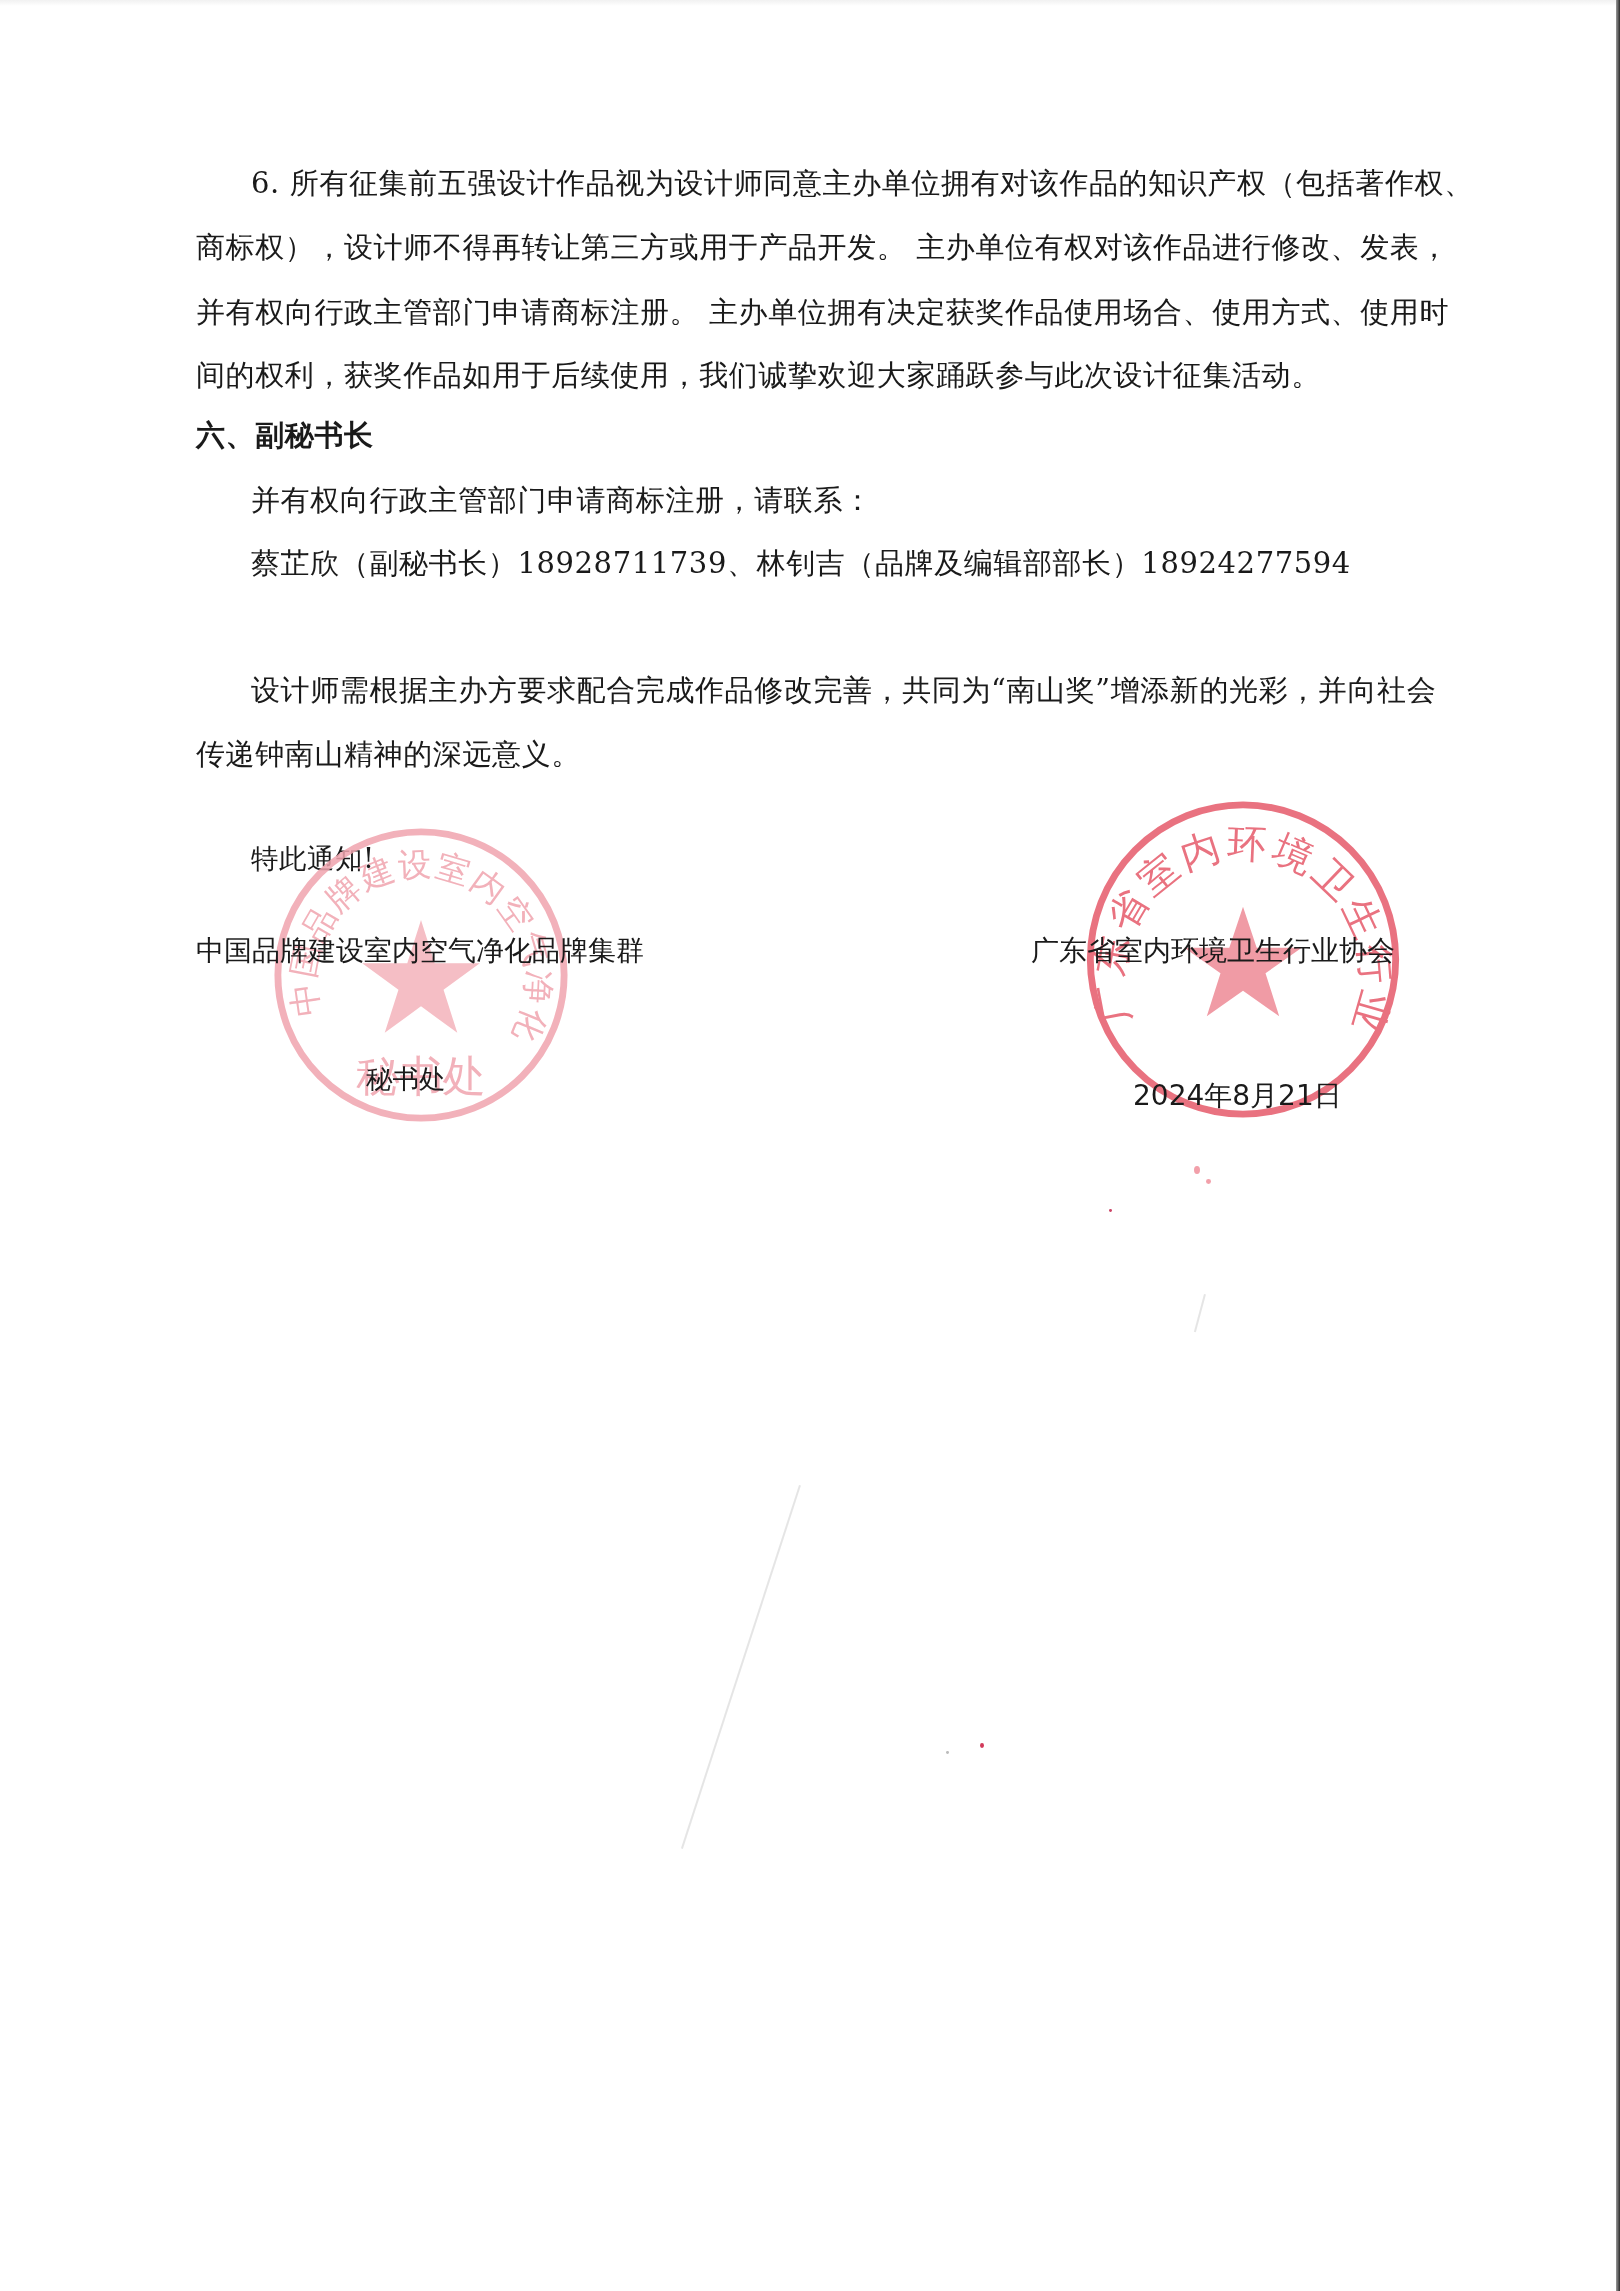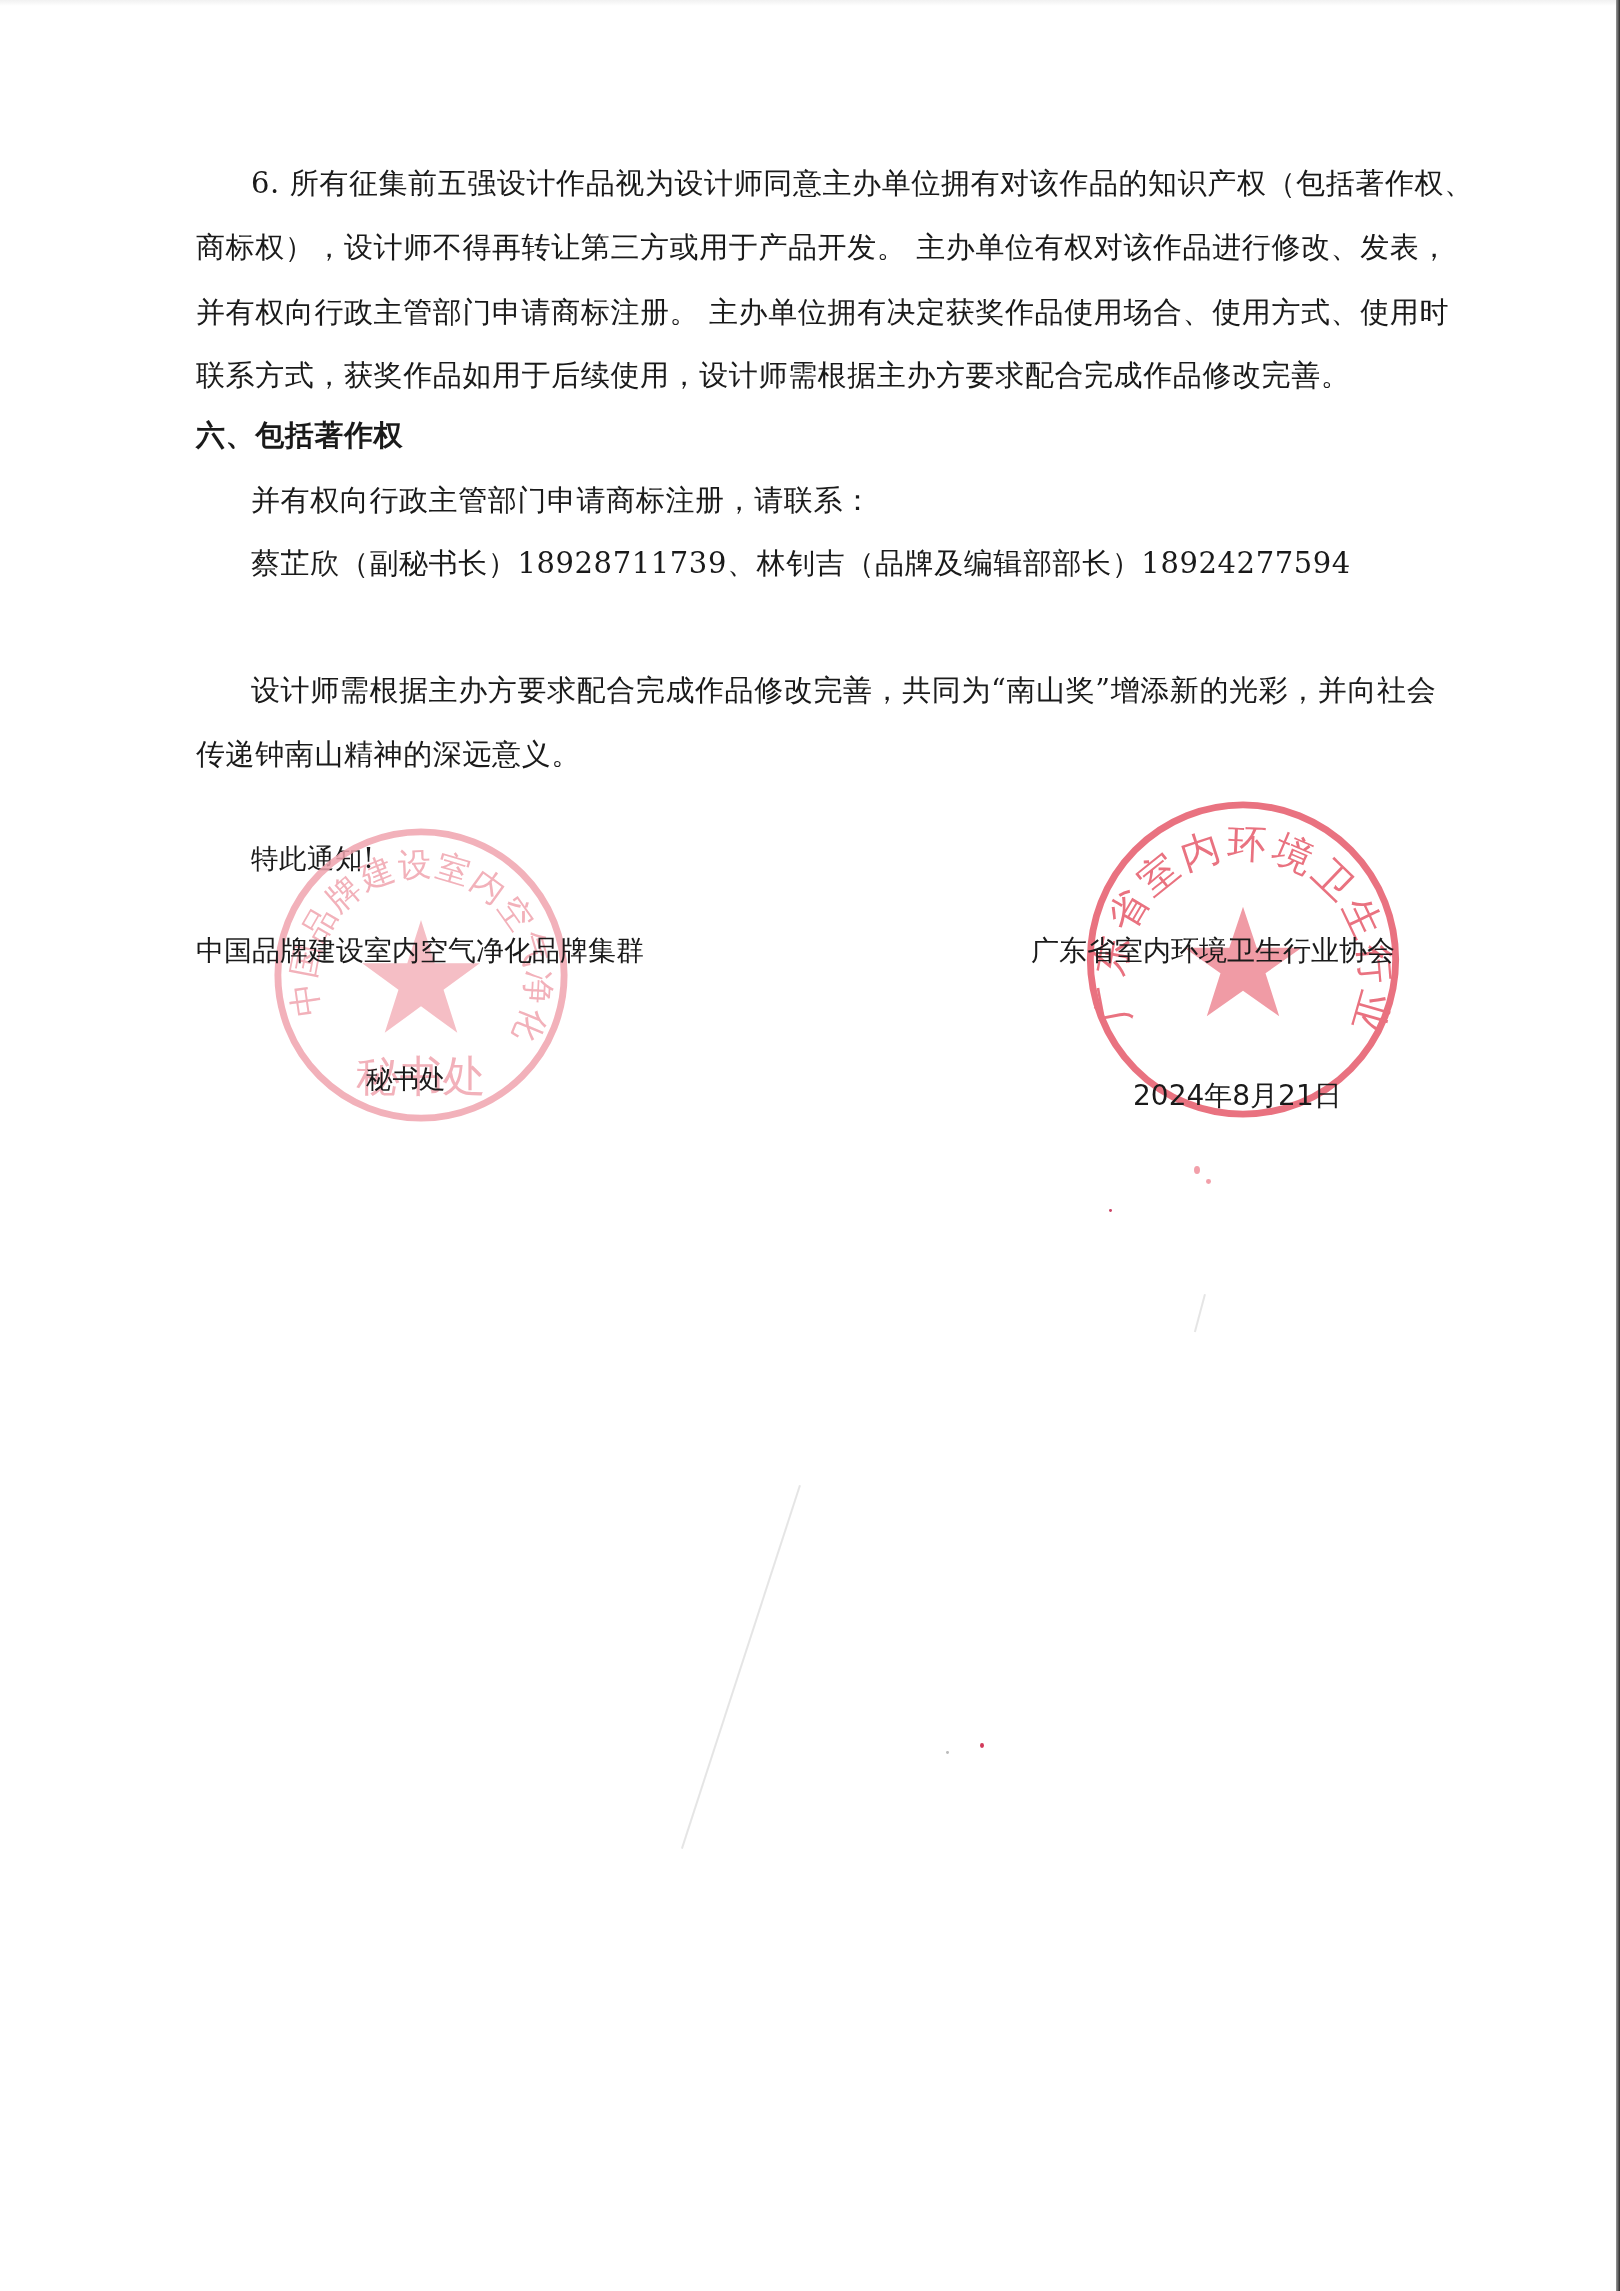--- a/index.html
+++ b/index.html
@@ -84,23 +84,23 @@
 <body>
 
 <div class="page">
 
   <div class="top-edge"></div>
   <div class="right-edge"></div>
 
   <div class="line" style="left:251px; top:164px;">6. 所有征集前五强设计作品视为设计师同意主办单位拥有对该作品的知识产权（包括著作权、</div>
   <div class="line" style="left:196px; top:228px;">商标权），设计师不得再转让第三方或用于产品开发。 主办单位有权对该作品进行修改、发表，</div>
   <div class="line" style="left:196px; top:293px;">并有权向行政主管部门申请商标注册。 主办单位拥有决定获奖作品使用场合、使用方式、使用时</div>
-  <div class="line" style="left:196px; top:356px;">联系方式，获奖作品如用于后续使用，设计师需根据主办方要求配合完成作品修改完善。</div>
+  <div class="line" style="left:196px; top:356px;">间的权利，获奖作品如用于后续使用，我们诚挚欢迎大家踊跃参与此次设计征集活动。</div>
 
-  <div class="line heading" style="left:196px; top:416px;">六、包括著作权</div>
+  <div class="line heading" style="left:196px; top:416px;">六、副秘书长</div>
   <div class="line" style="left:251px; top:481px;">并有权向行政主管部门申请商标注册，请联系：</div>
   <div class="line" style="left:251px; top:544px;">蔡芷欣（副秘书长）18928711739、林钊吉（品牌及编辑部部长）18924277594</div>
 
   <div class="line" style="left:251px; top:671px;">设计师需根据主办方要求配合完成作品修改完善，共同为“南山奖”增添新的光彩，并向社会</div>
   <div class="line" style="left:196px; top:735px;text-align:center;">传递钟南山精神的深远意义。</div>
   <div class="line" style="left:251px; top:800px; font-size:27.4px;margin-top:39px;">特此通知!</div>
 
   <div class="seal" style="left:272px; top:826px; width:298px; height:298px;">
     <svg viewBox="0 0 304 304">
       <circle cx="152" cy="152" r="146" fill="none" stroke="#f0a4ae" stroke-width="7"></circle>

